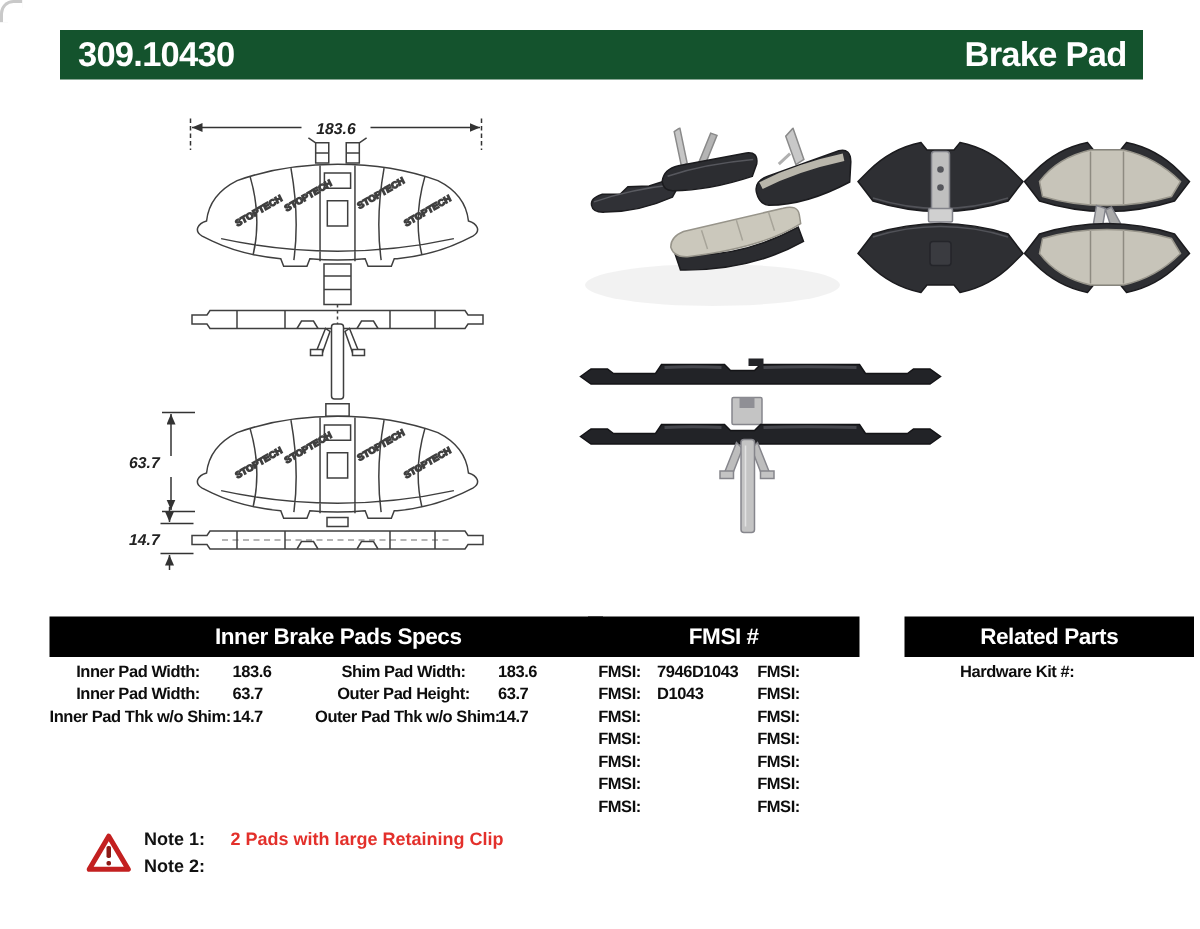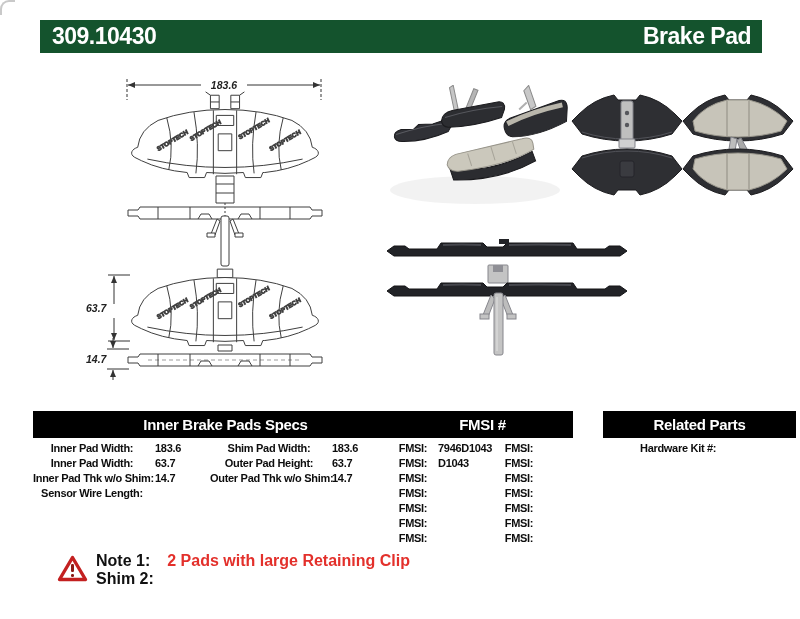--- a/index.html
+++ b/index.html
@@ -25,21 +25,21 @@
   .speccol{top:441px;}
   .spec-row{display:flex;height:15px;line-height:15px;font-size:11px;font-weight:bold;
             color:#0d0d0d;letter-spacing:-0.3px;white-space:nowrap;}
   #inner-col{left:33px;} #outer-col{left:210px;}
   #inner-col .spec-label,#outer-col .spec-label{width:118px;text-align:center;}
   .spec-value{margin-left:4px;}
   #fmsi-col1{left:392px;} #fmsi-col2{left:498px;}
   .fmsi-label{width:42px;text-align:center;}
   #related-col{left:640px;}
   
-  .note-row{position:absolute;font-size:16px;font-weight:bold;color:#111;
+  .note-row{position:absolute;font-size:12px;font-weight:bold;color:#111;
             white-space:nowrap;}
   #note1{left:96px;top:552px;} #note2{left:96px;top:570px;}
   .note-red{color:#e3302b;margin-left:17px;}
   
   .lineart path,.lineart line,.lineart rect,.lineart circle{vector-effect:non-scaling-stroke;}
   svg text{font-family:"Liberation Sans",sans-serif;}
   .dimtext{font-size:10.5px;font-weight:bold;font-style:italic;fill:#222;}
   .wm{font-size:7px;font-weight:bold;font-style:italic;fill:#a8a8a8;}
 </style>
 </head>
@@ -238,24 +238,20 @@
       <span class="spec-value">183.6</span>
     </div>
   <div class="spec-row">
       <span class="spec-label">Inner Pad Width:</span>
       <span class="spec-value">63.7</span>
     </div>
   <div class="spec-row">
       <span class="spec-label">Inner Pad Thk w/o Shim:</span>
       <span class="spec-value">14.7</span>
     </div>
-  <div class="spec-row">
-      <span class="spec-label">Sensor Wire Length:</span>
-      <span class="spec-value"></span>
-    </div>
 </div>
 
 <div id="outer-col" class="abs speccol">
   <div class="spec-row">
       <span class="spec-label">Shim Pad Width:</span>
       <span class="spec-value">183.6</span>
     </div>
   <div class="spec-row">
       <span class="spec-label">Outer Pad Height:</span>
       <span class="spec-value">63.7</span>
@@ -337,14 +333,14 @@
 
 <svg class="abs" style="left:57px;top:555px;" width="31" height="28" viewBox="0 0 31 28">
   <path d="M15.5,2.5 L28.5,24.5 L2.5,24.5 Z" fill="#fff" stroke="#c32020" stroke-width="3.4" stroke-linejoin="round"></path>
   <rect x="14" y="9" width="3" height="8" rx="1.2" fill="#8c1a16"></rect>
   <rect x="14" y="19" width="3" height="3" rx="1.2" fill="#8c1a16"></rect>
 </svg>
 <div id="note1" class="note-row">
   <span>Note 1:</span><span class="note-red">2 Pads with large Retaining Clip</span>
 </div>
 <div id="note2" class="note-row">
-  <span>Shim 2:</span><span class="note-red"></span>
+  <span>Note 2:</span><span class="note-red"></span>
 </div>
 
 </body></html>

